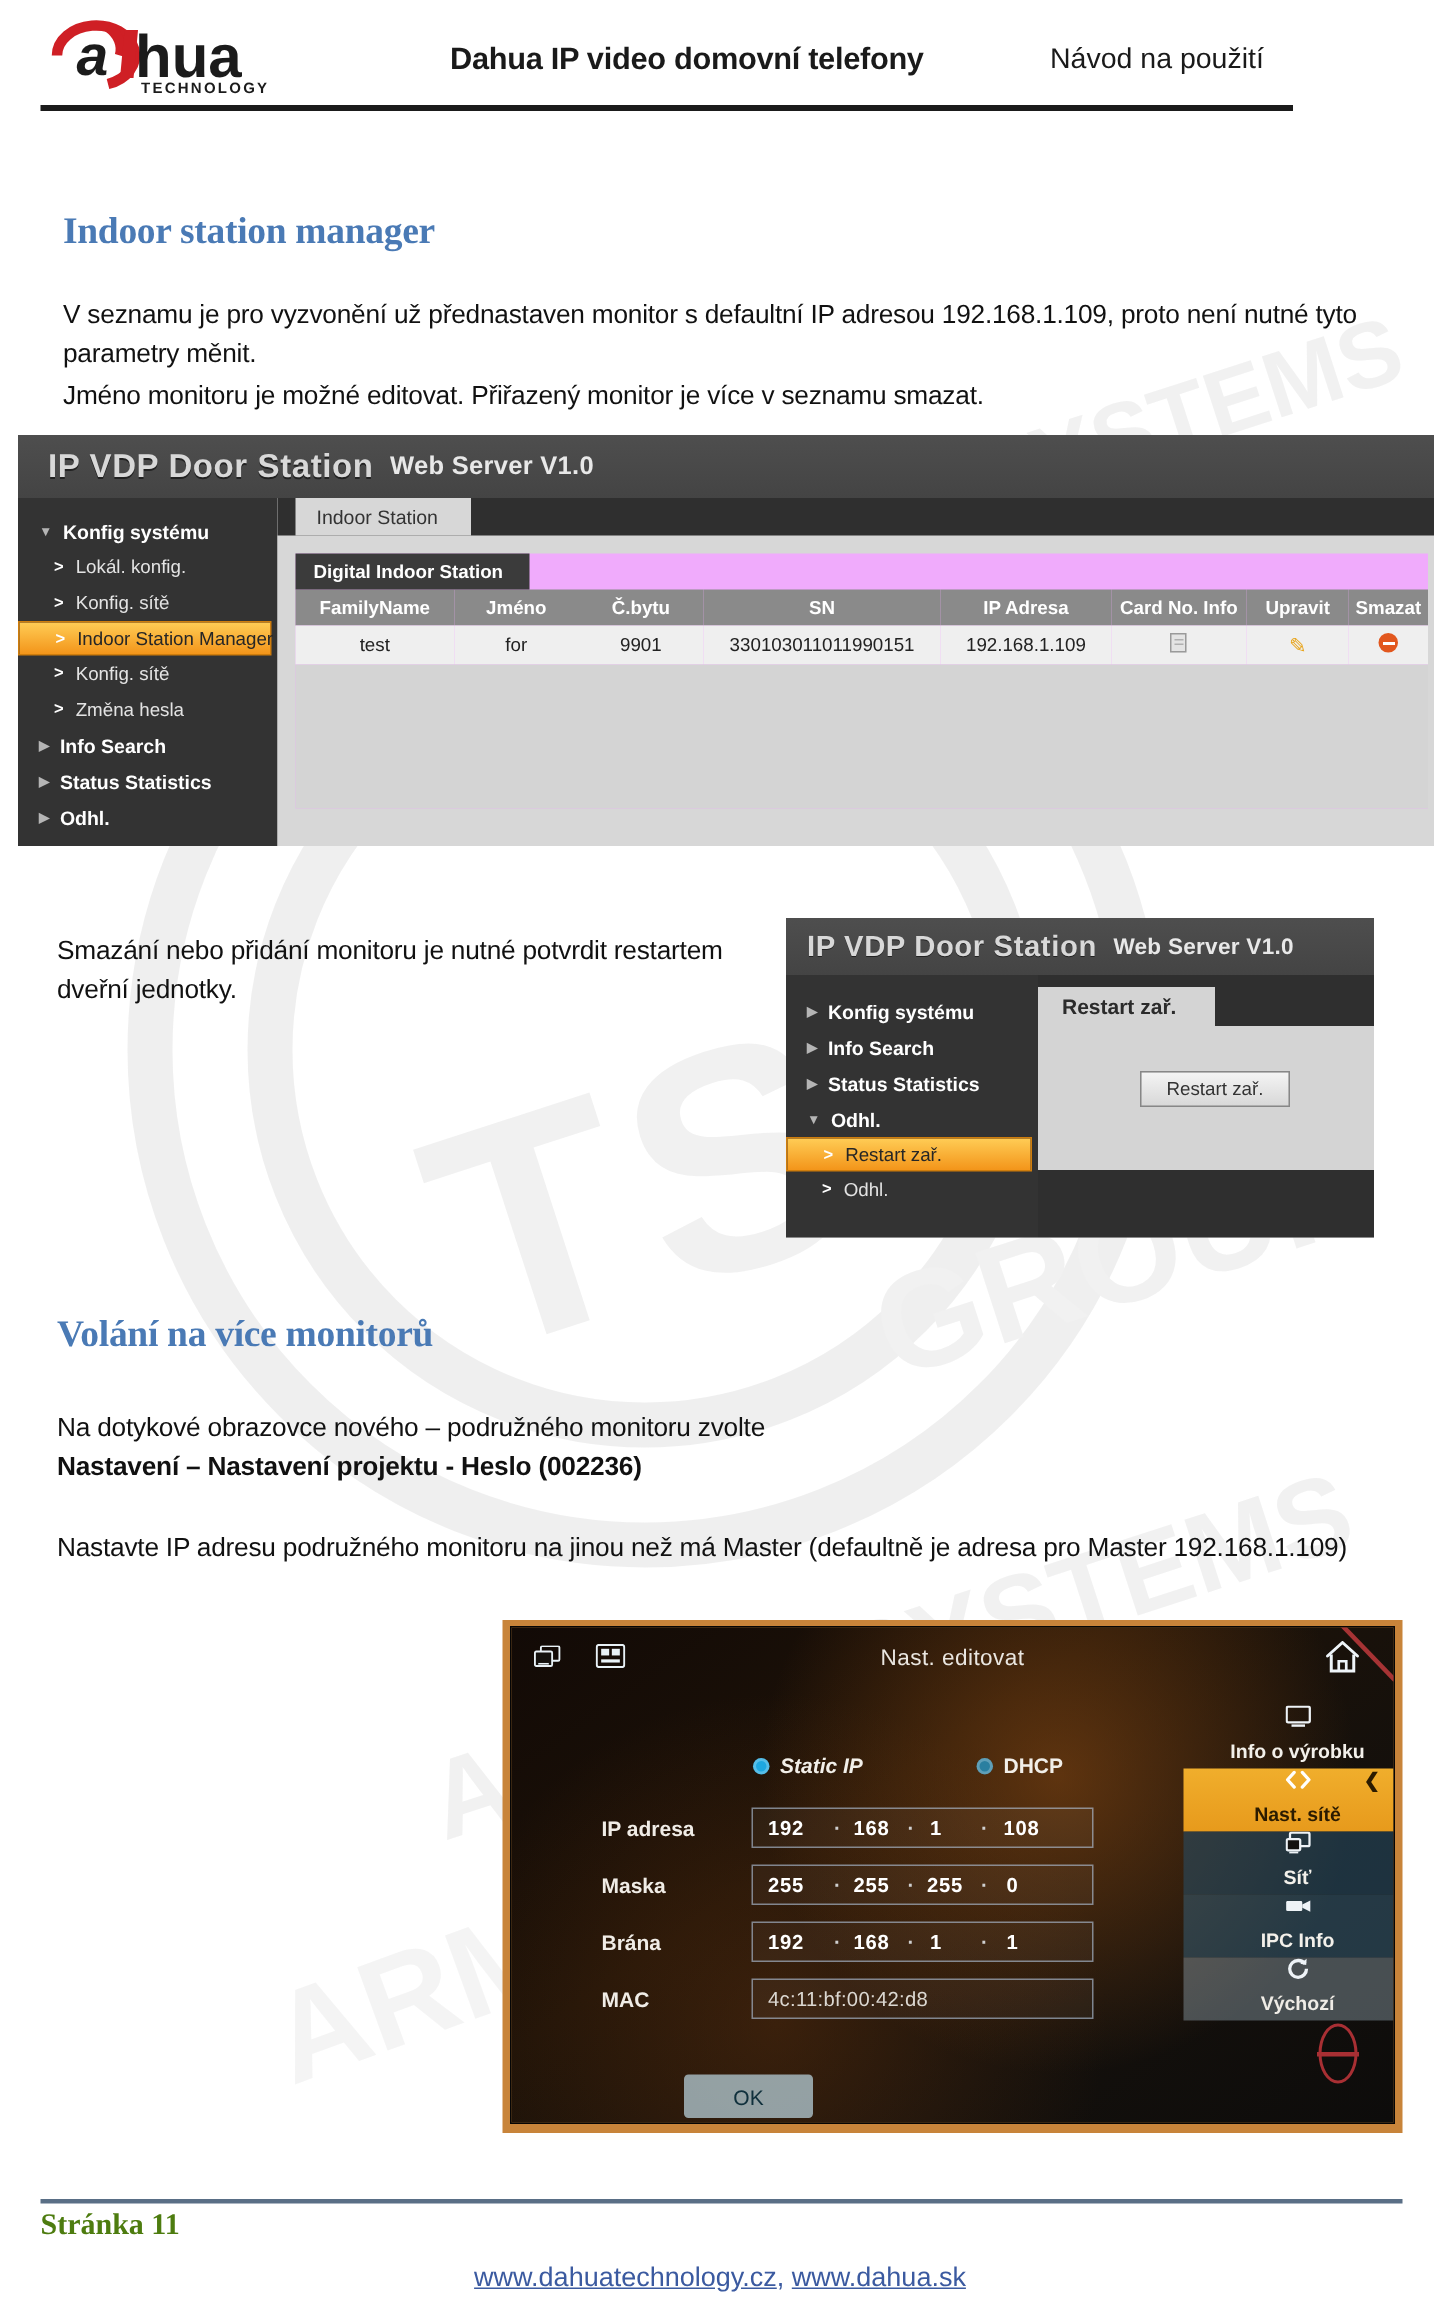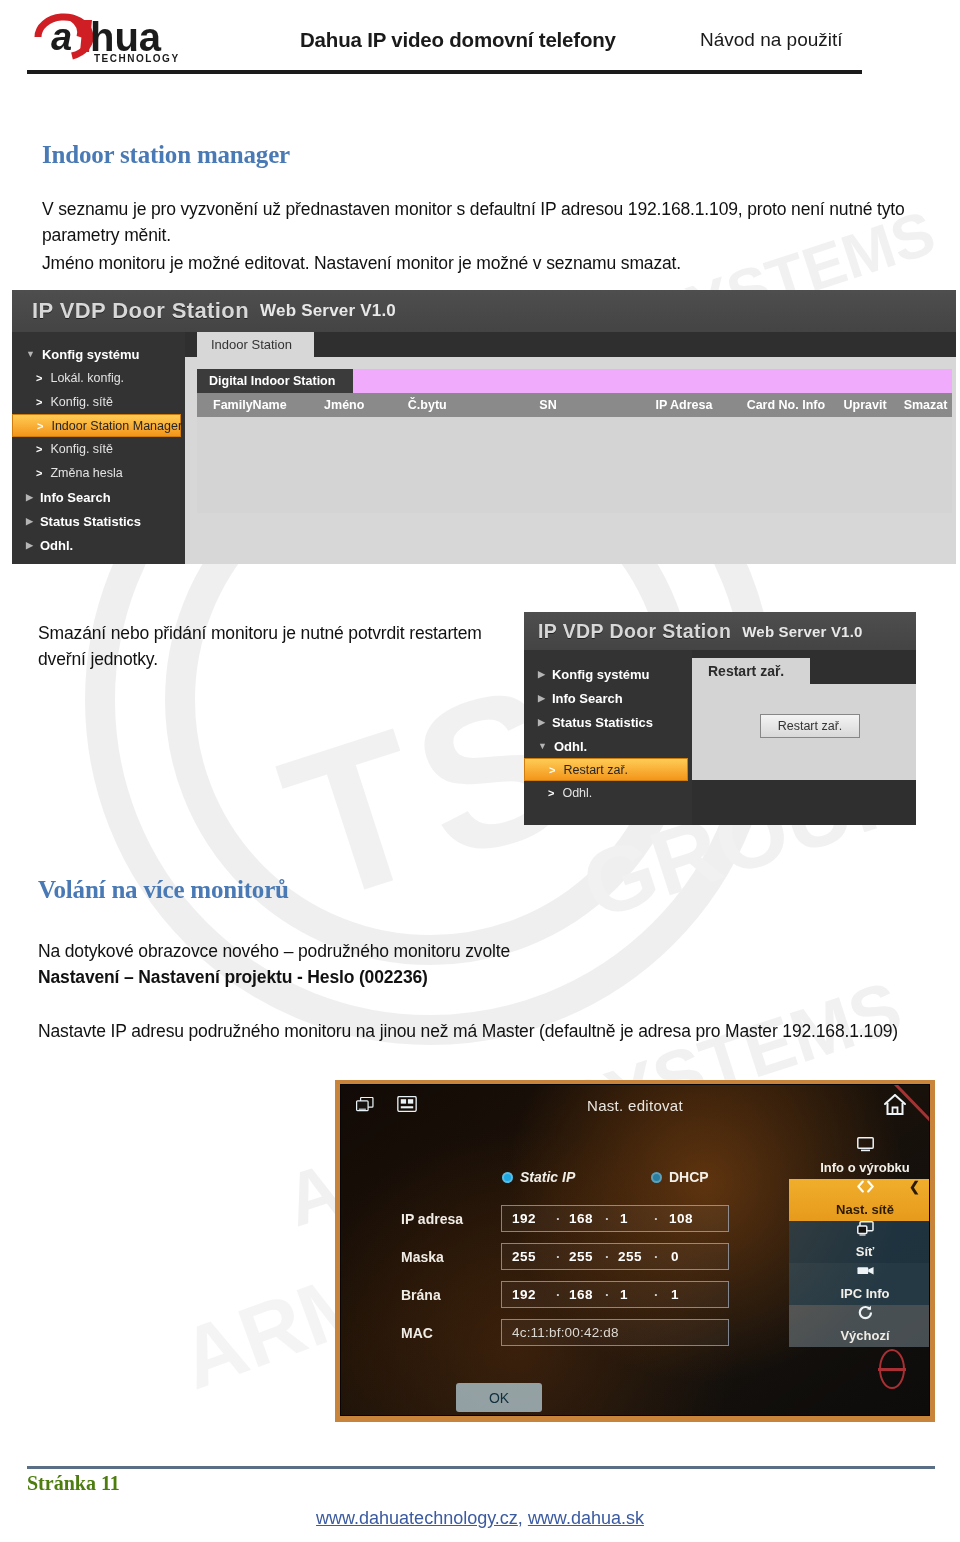--- a/index.html
+++ b/index.html
@@ -271,21 +271,21 @@
   </div>
   <div id="header-title">Dahua IP video domovní telefony</div>
   <div id="header-subtitle">Návod na použití</div>
   <div id="header-rule"></div>
 </div>
 
 <h1 class="txt section-title" style="left:42px; top:141px;">Indoor station manager</h1>
 
 <p class="txt para" style="left:42px; top:196px; width:880px;">V seznamu je pro vyzvonění už přednastaven monitor s defaultní IP adresou 192.168.1.109, proto není nutné tyto parametry měnit.</p>
 
-<p class="txt para" style="left:42px; top:250px; width:880px;">Jméno monitoru je možné editovat. Nastavení monitor je možné v seznamu smazat.</p>
+<p class="txt para" style="left:42px; top:250px; width:880px;">Jméno monitoru je možné editovat. Přiřazený monitor je více v seznamu smazat.</p>
 
 <div class="shot" id="shot-indoor">
   <div class="vdp-titlebar">
     <span class="vdp-brand">IP VDP Door Station</span>
     <span class="vdp-ver">Web Server V1.0</span>
   </div>
   <div class="vdp-body">
     <div class="vdp-nav">
       <div class="nav-item lvl1">
         <span class="caret">▼</span>
@@ -346,20 +346,36 @@
               <tr>
             <th>FamilyName</th>
             <th>Jméno</th>
             <th>Č.bytu</th>
             <th>SN</th>
             <th>IP Adresa</th>
             <th>Card No. Info</th>
             <th>Upravit</th>
             <th>Smazat</th>
           </tr>
+          <tr>
+            <td>test</td>
+            <td>for</td>
+            <td>9901</td>
+            <td>330103011011990151</td>
+            <td>192.168.1.109</td>
+            <td>
+              <span class="ic-card"></span>
+            </td>
+            <td>
+              <span class="ic-pencil">✎</span>
+            </td>
+            <td>
+              <span class="ic-del"></span>
+            </td>
+          </tr>
         </tbody>
           </table>
         <div class="panel-filler"></div>
       </div>
     </div>
   </div>
 </div>
 
 <p class="txt para" style="left:38px; top:620px; width:460px;">Smazání nebo přidání monitoru je nutné potvrdit restartem dveřní jednotky.</p>
 

